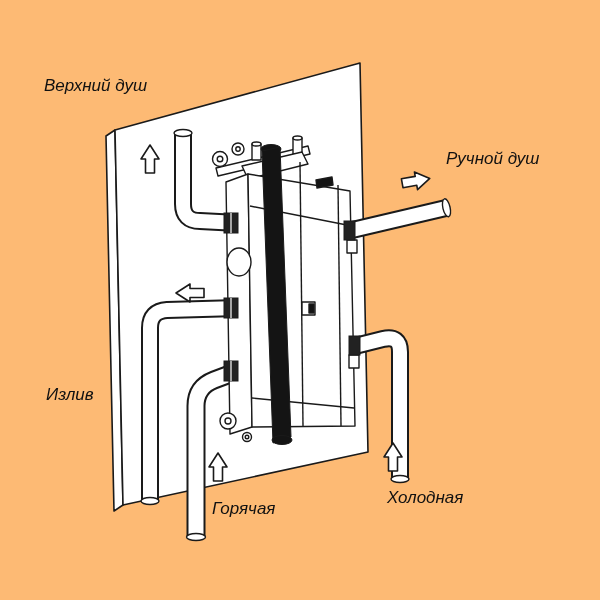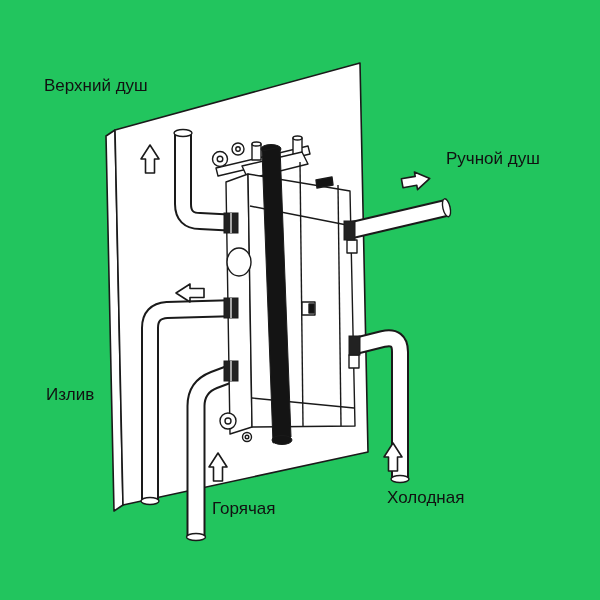--- a/index.html
+++ b/index.html
@@ -7,22 +7,23 @@
     padding: 0;
     background: #ffffff;
     width: 600px;
     height: 600px;
     font-family: "Liberation Sans", sans-serif;
   }
   .stage {
     position: relative;
     width: 600px;
     height: 600px;
-    background: #22c55e;
+    background: #fdba74;
     overflow: hidden;
+    font-style: italic;
   }
   svg { display: block; }
   svg text {
     font-family: "Liberation Sans", sans-serif;
     font-size: 17px;
     fill: #111111;
   }
 </style>
 </head>
 <body>

